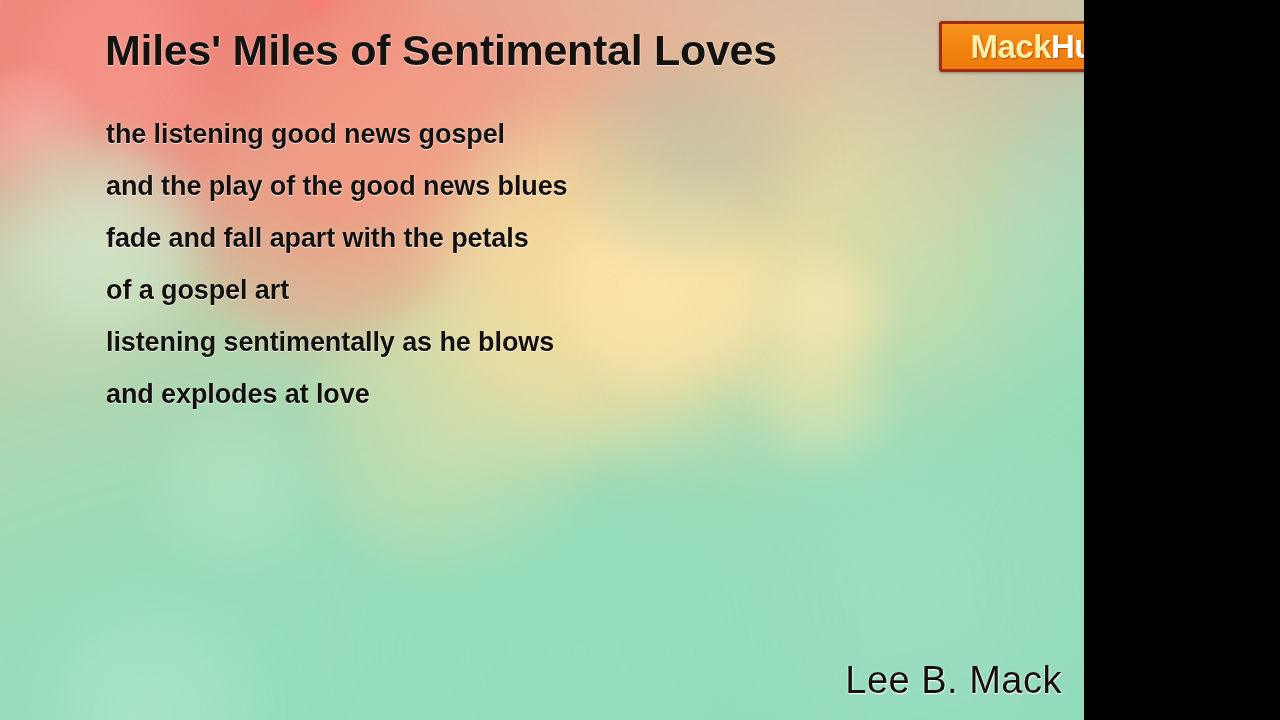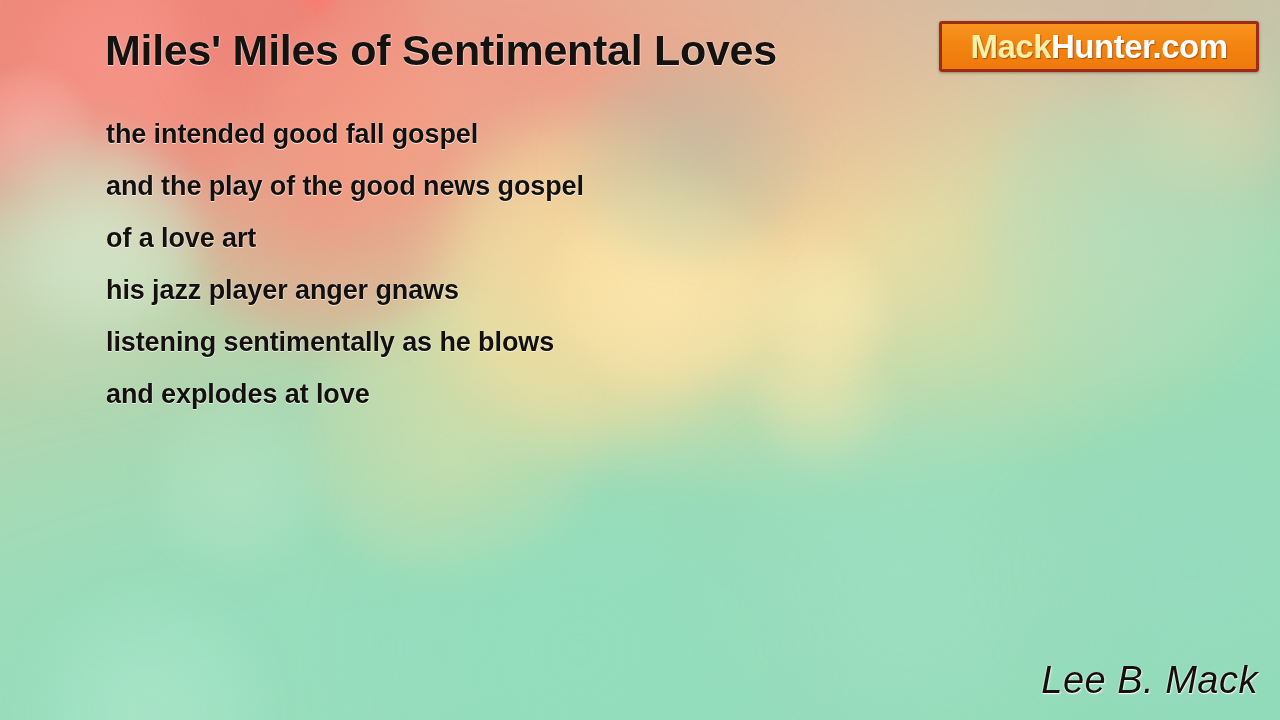--- a/index.html
+++ b/index.html
@@ -6,24 +6,25 @@
     margin: 0;
     padding: 0;
     background: #000;
   }
   body {
     font-family: "Liberation Sans", sans-serif;
   }
 
   .poem-card {
     position: relative;
-    width: 1280px;
+    width: 1072px;
     height: 720px;
     overflow: hidden;
     background: #fde047;
+    padding-left: 12px;
   }
 
   
   .bg-layer {
     position: absolute;
     inset: 0;
     overflow: hidden;
   }
 
   
@@ -113,21 +114,20 @@
       0 1px 0 rgba(255,255,255,0.60),
       1px 0 0 rgba(255,255,255,0.28),
       0 0 2px rgba(255,255,255,0.30);
   }
 
   .poem-author {
     position: absolute;
     right: 22px;
     bottom: 18px;
     font-size: 38px;
-    font-style: italic;
     font-weight: normal;
     color: #14100e;
     white-space: nowrap;
     letter-spacing: 0.5px;
     text-shadow:
       0 1px 0 rgba(255,255,255,0.85),
       1px 1px 2px rgba(255,255,255,0.70),
       -1px 0 1px rgba(255,255,255,0.45);
   }
 </style>
@@ -168,24 +168,24 @@
 
   <div class="content">
 
     <div class="poem-title">Miles' Miles of Sentimental Loves</div>
 
     <div class="site-logo">
       <span class="site-logo-text"><span class="logo-part-a">Mack</span><span class="logo-part-b">Hunter.com</span></span>
     </div>
 
     <div class="poem-body">
-      <div class="poem-line">the intended good fall gospel</div>
-      <div class="poem-line">and the play of the good news gospel</div>
-      <div class="poem-line">of a love art</div>
-      <div class="poem-line">his jazz player anger gnaws</div>
+      <div class="poem-line">the listening good news gospel</div>
+      <div class="poem-line">and the play of the good news blues</div>
+      <div class="poem-line">fade and fall apart with the petals</div>
+      <div class="poem-line">of a gospel art</div>
       <div class="poem-line">listening sentimentally as he blows</div>
       <div class="poem-line">and explodes at love</div>
     </div>
 
     <div class="poem-author">Lee B. Mack</div>
 
   </div>
 </div>
 
 </body></html>

